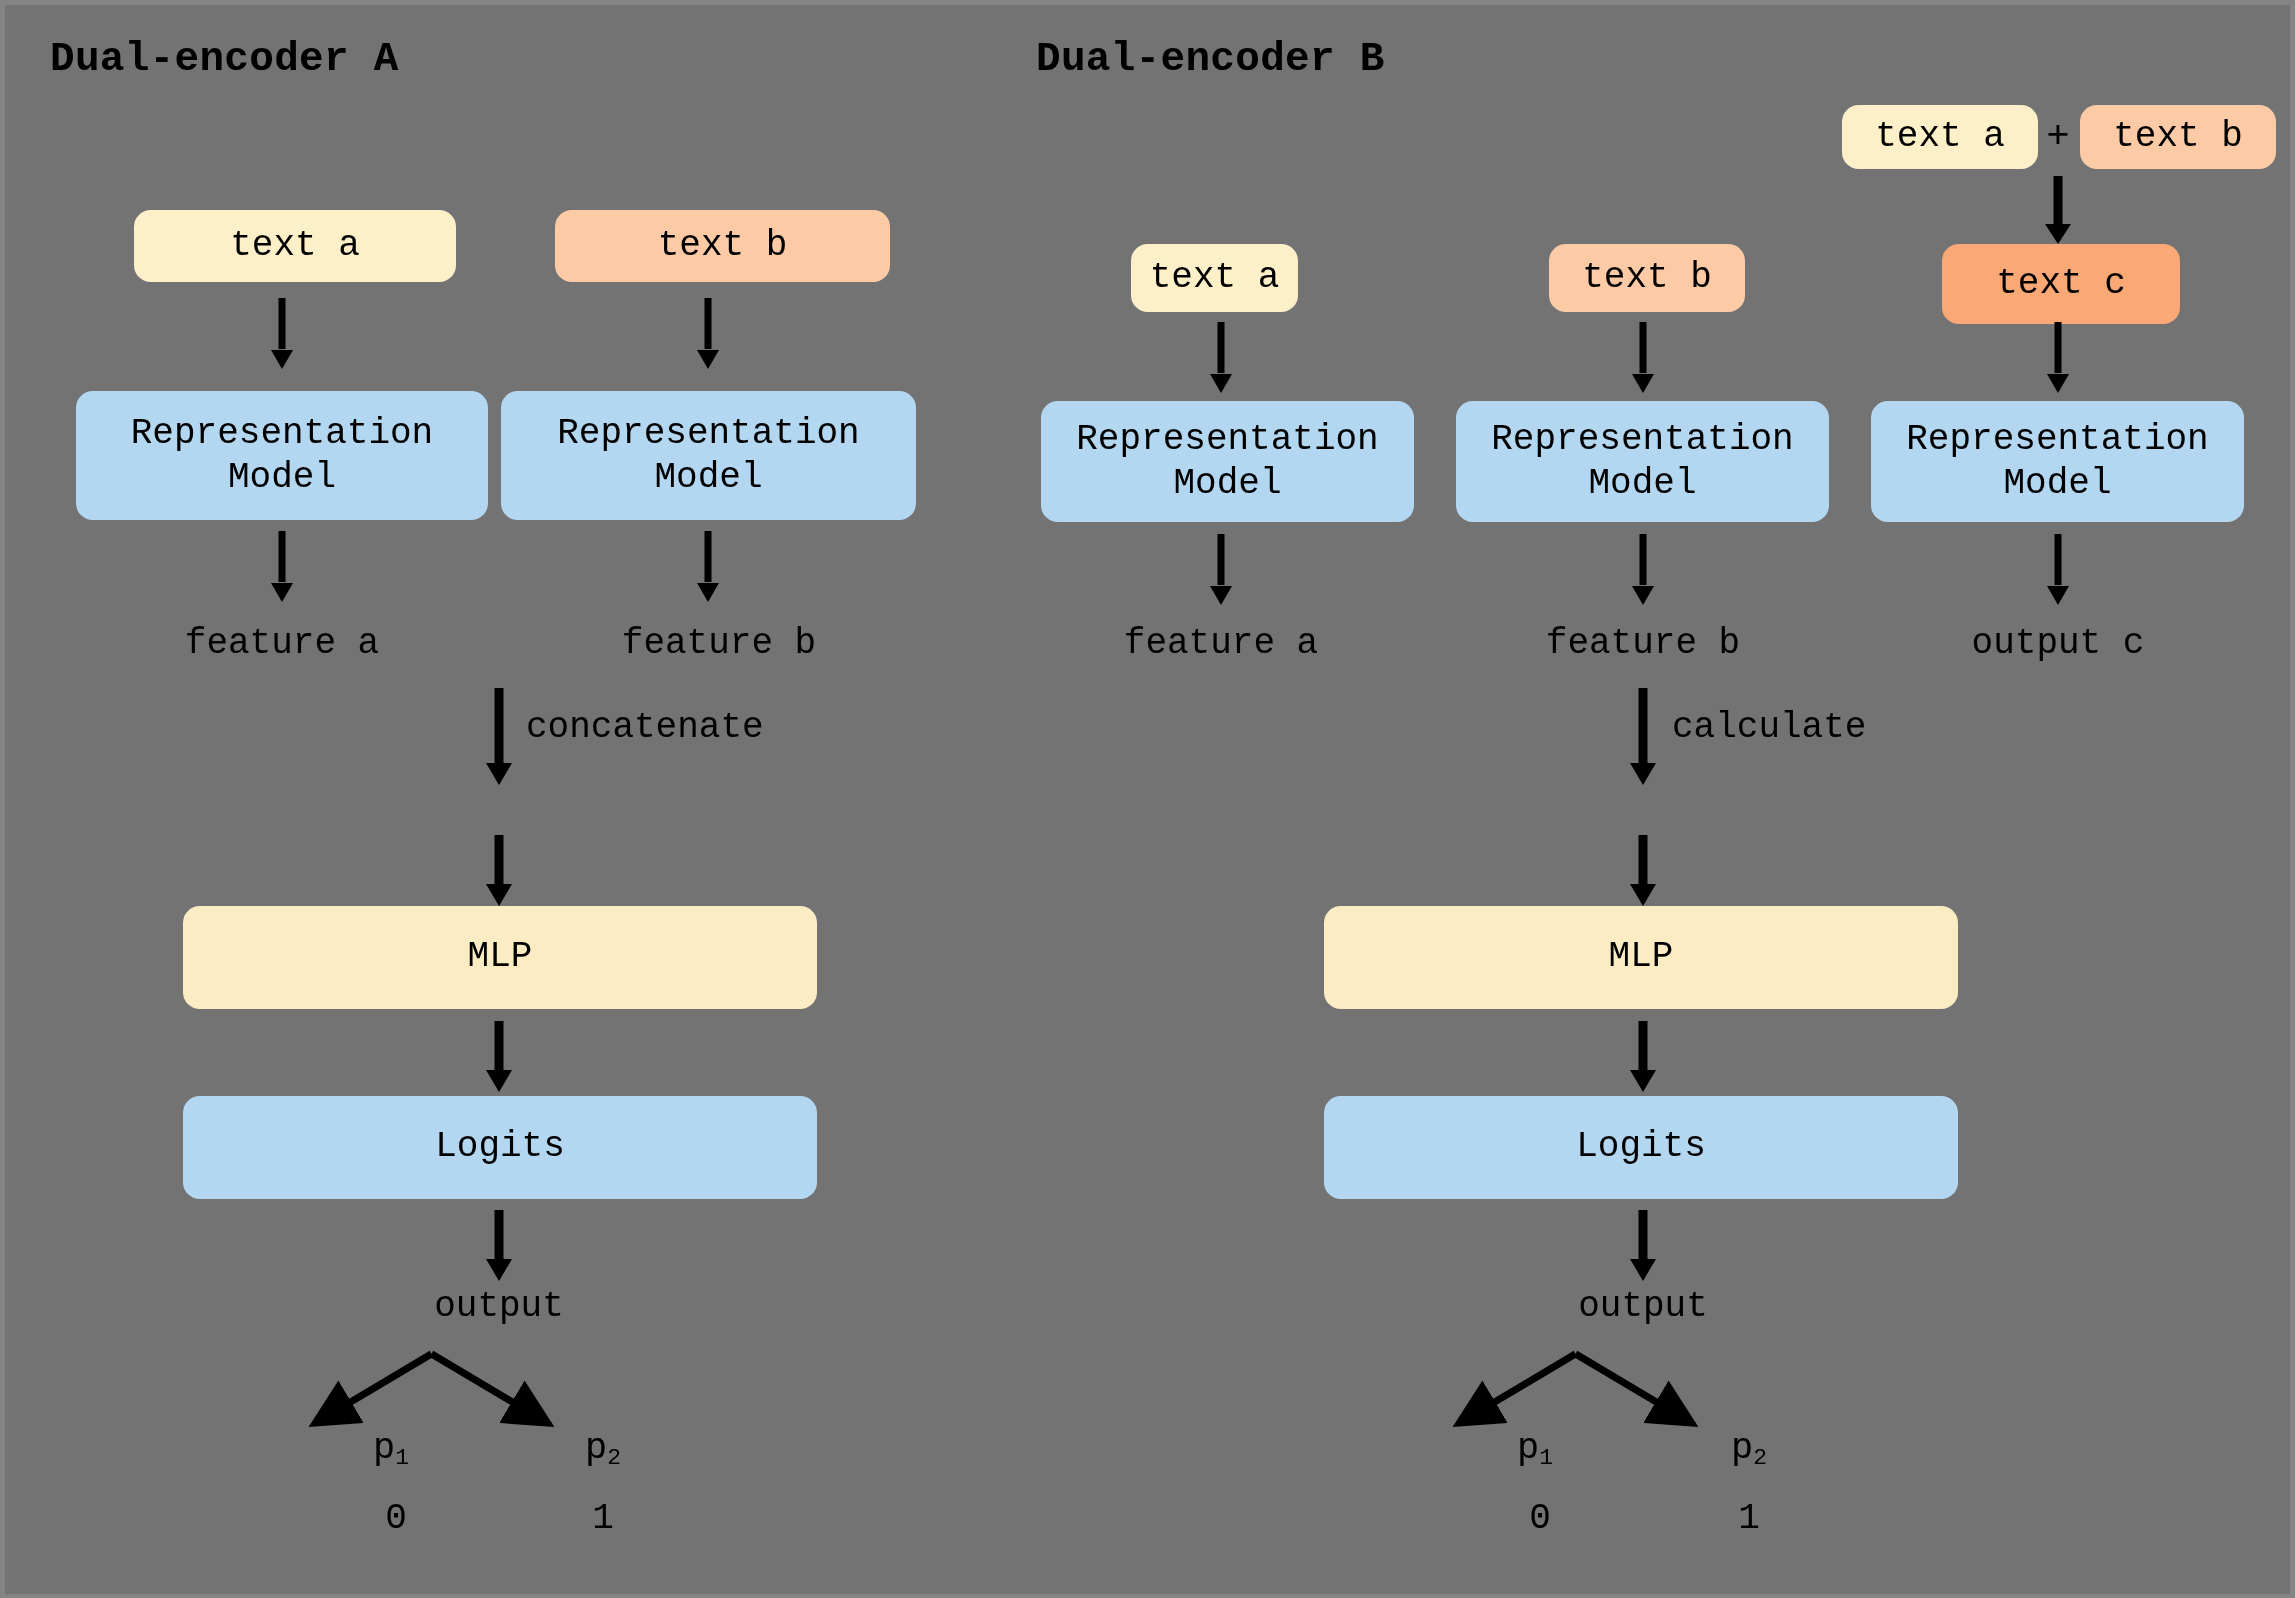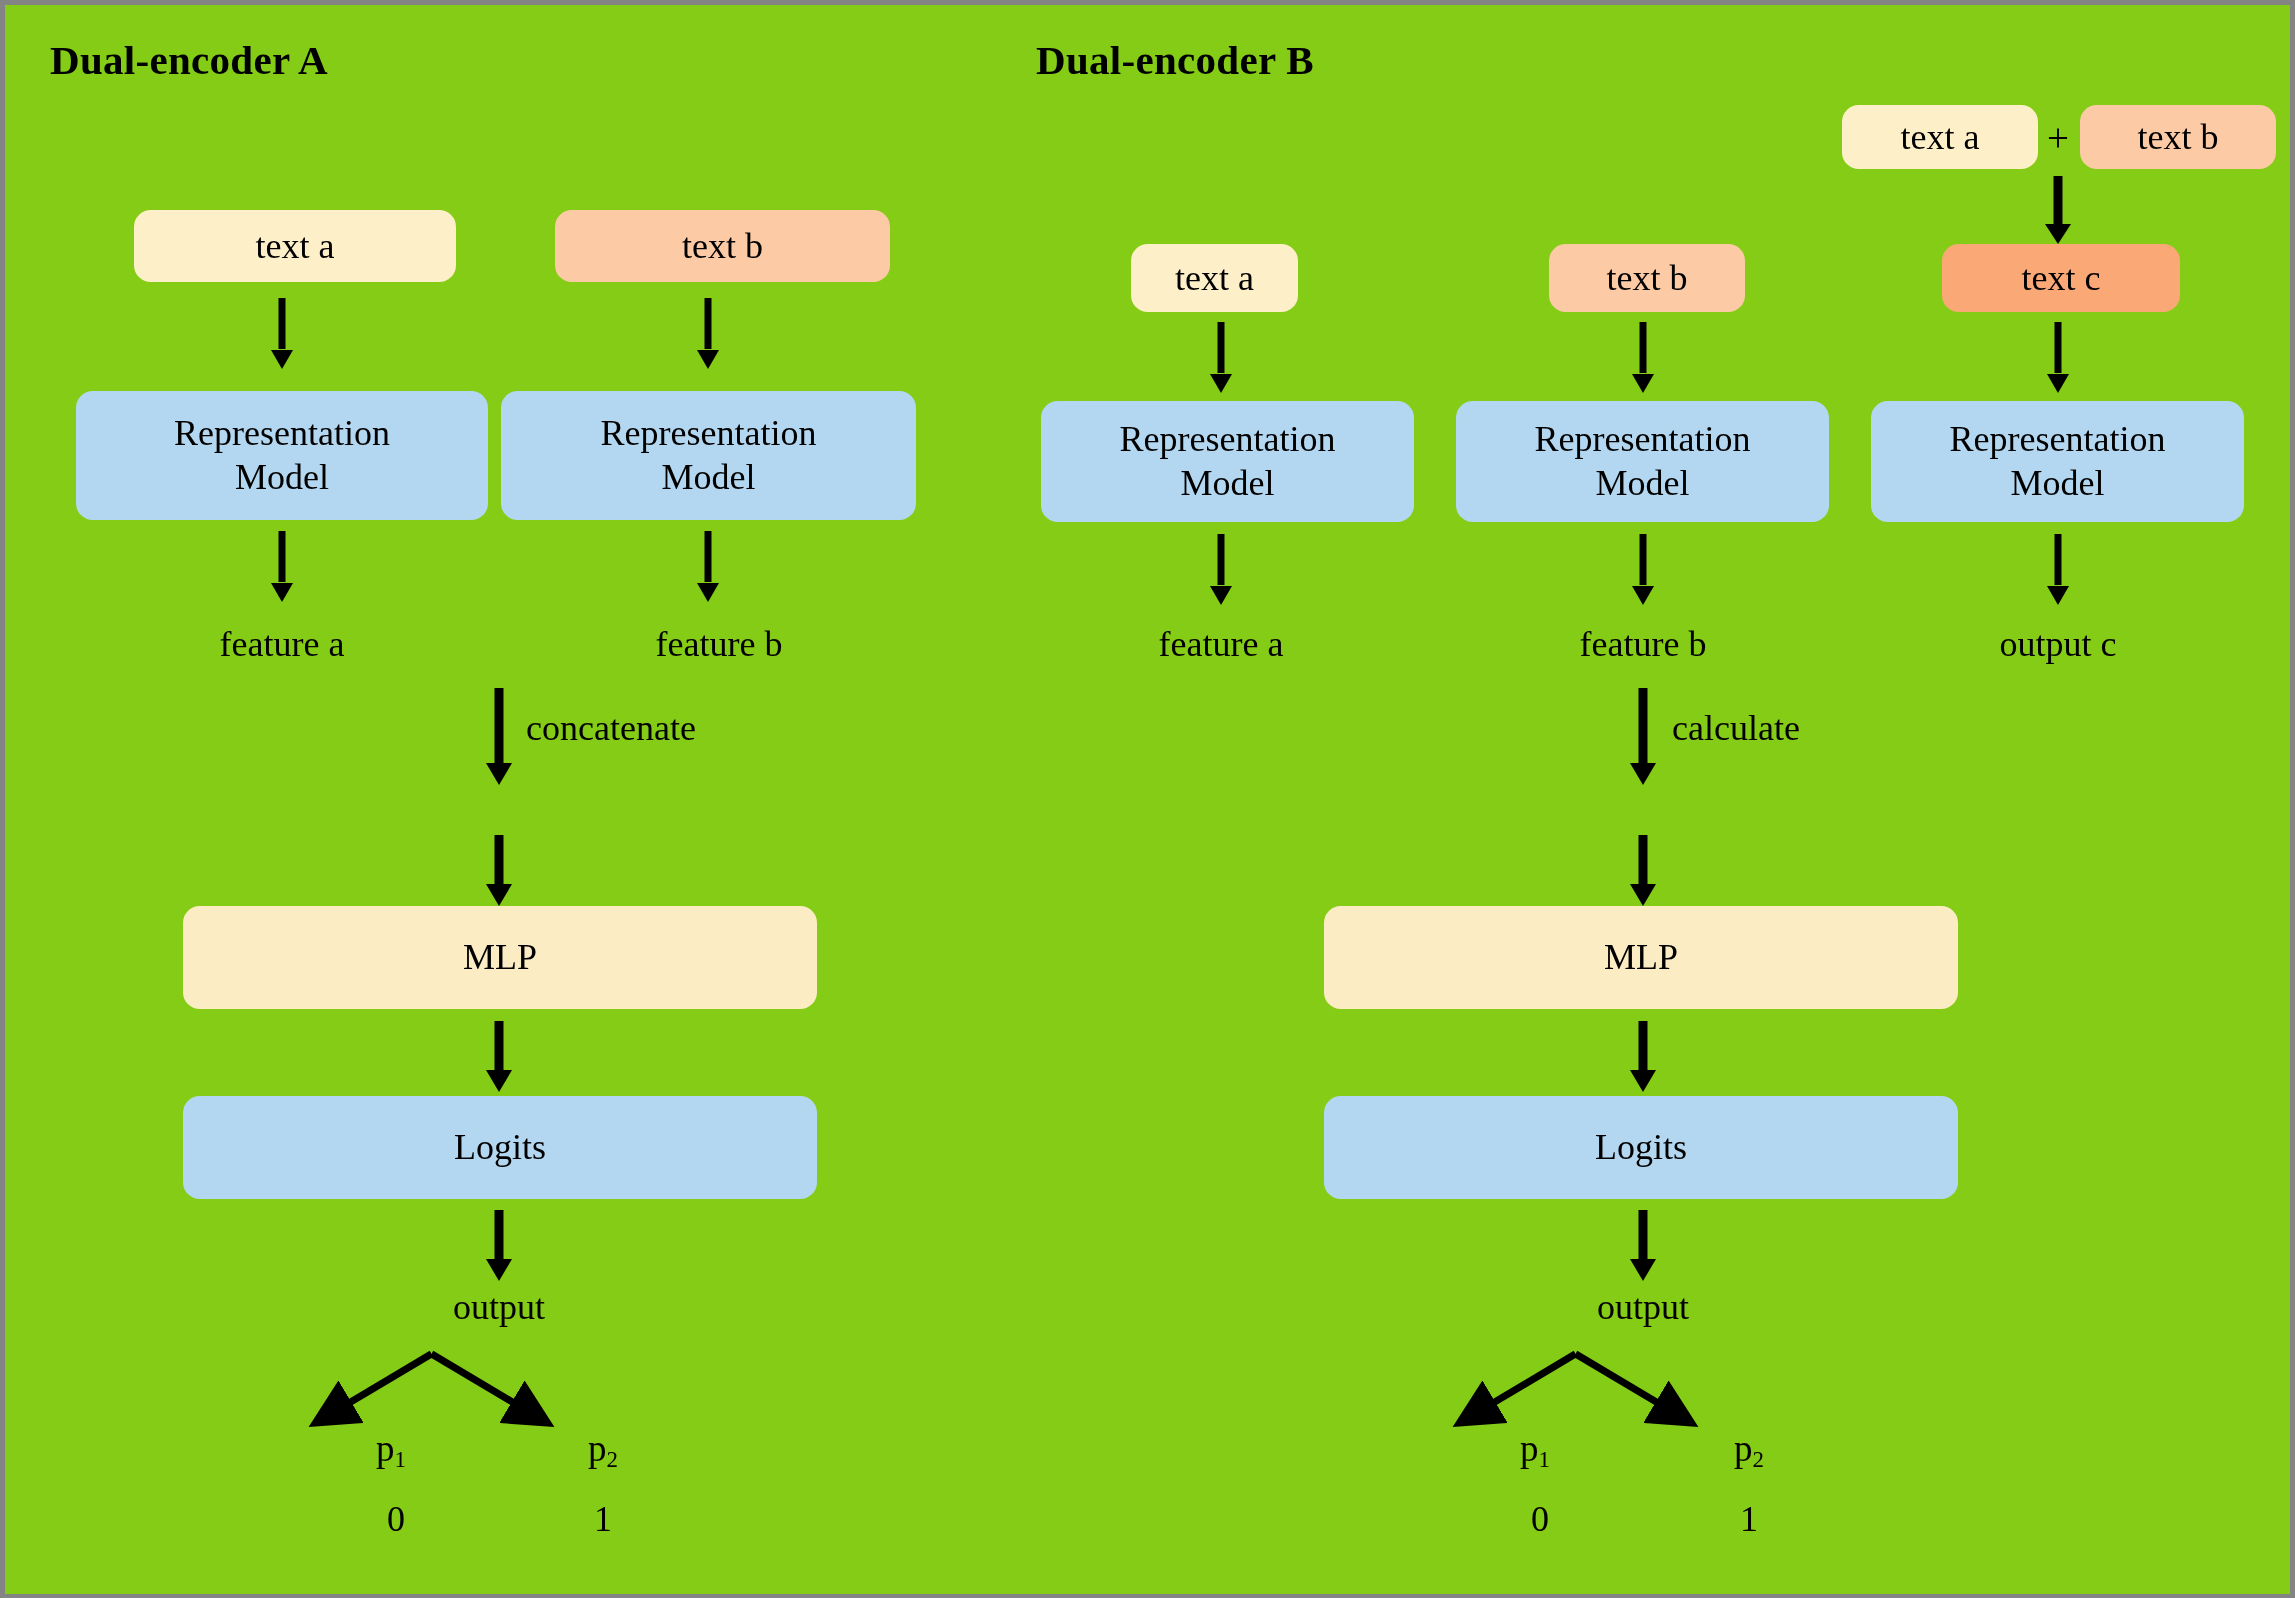--- a/index.html
+++ b/index.html
@@ -4,24 +4,24 @@
 <style>
   html, body {
     margin: 0;
     padding: 0;
     background: #ffffff;
   }
   #canvas {
     position: relative;
     width: 2295px;
     height: 1599px;
-    background: #84cc16;
+    background: #737373;
     border: 5.8px solid #848484;
     box-sizing: border-box;
-    font-family: Liberation Serif, serif;
+    font-family: Liberation Mono, monospace;
     color: #000000;
     overflow: hidden;
   }
 
   .panel-title {
     position: absolute;
     font-weight: bold;
     font-size: 41px;
     letter-spacing: 0.3px;
     white-space: nowrap;
@@ -209,21 +209,21 @@
     <div class="shaft" style="width:9px; height:48px;"></div>
     <div class="head" style="border-left-width:13px;border-right-width:13px;border-top-width:20.6px;"></div>
   </div>
 
   <div class="node" style="left:1126px; top:239px; width:167px; height:68px; background:#FDEFC8;">
     <span>text a</span>
   </div>
   <div class="node" style="left:1544px; top:239px; width:196px; height:68px; background:#FCCBA6;">
     <span>text b</span>
   </div>
-  <div class="node" style="left:1937px; top:239px; width:238px; height:68px; background:#FBA877;">
+  <div class="node" style="left:1937px; top:239px; width:238px; height:80px; background:#FBA877;">
     <span>text c</span>
   </div>
 
   <div class="arrow" style="left:1216px; top:317px; width:26px; height:71px;">
     <div class="shaft" style="width:7px; height:51px;"></div>
     <div class="head"></div>
   </div>
   <div class="arrow" style="left:1638px; top:317px; width:26px; height:71px;">
     <div class="shaft" style="width:7px; height:51px;"></div>
     <div class="head"></div>

